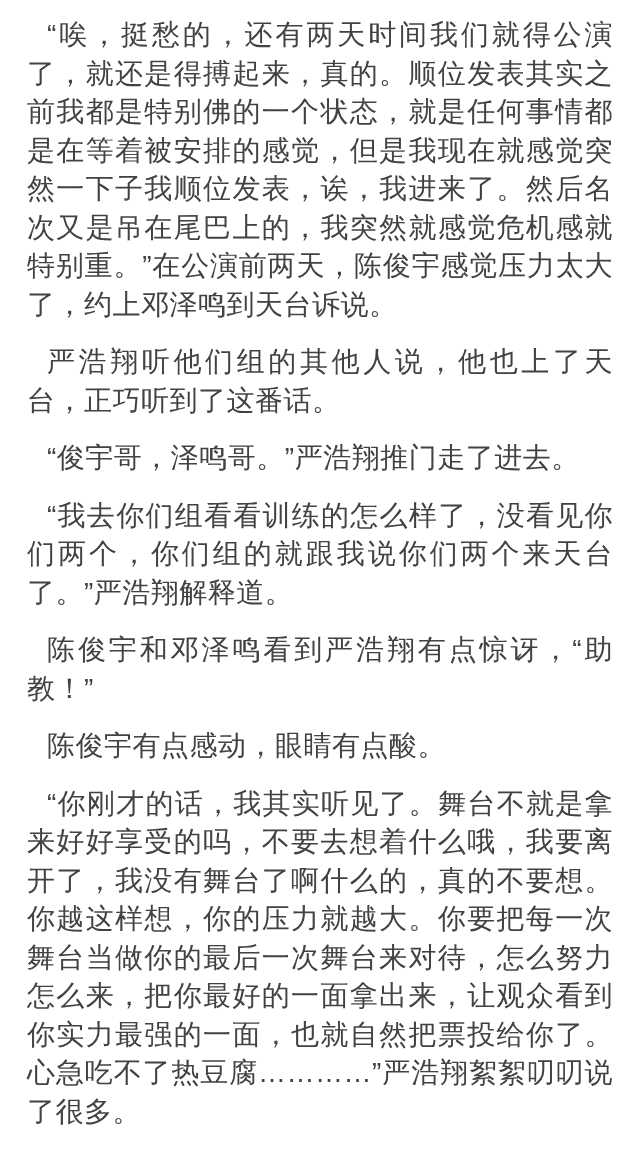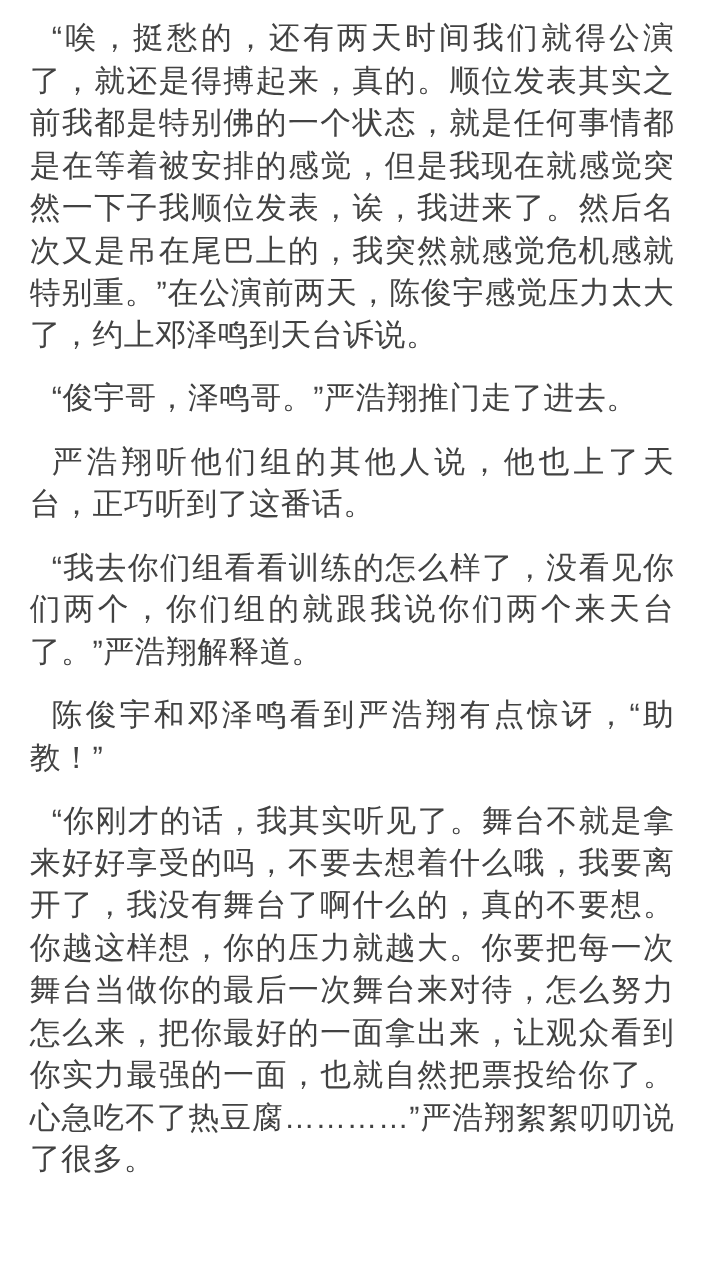--- a/index.html
+++ b/index.html
@@ -36,19 +36,20 @@
   .doc-body p:last-child {
     margin-bottom: 16px;
   }
 </style>
 </head>
 <body>
 
 <div class="reader-page">
   <div class="doc-body">
       <p>“唉，挺愁的，还有两天时间我们就得公演了，就还是得搏起来，真的。顺位发表其实之前我都是特别佛的一个状态，就是任何事情都是在等着被安排的感觉，但是我现在就感觉突然一下子我顺位发表，诶，我进来了。然后名次又是吊在尾巴上的，我突然就感觉危机感就特别重。”在公演前两天，陈俊宇感觉压力太大了，约上邓泽鸣到天台诉说。</p>
+      <p>严浩翔听他们组的其他人说，他也上了天台，正巧听到了这番话。</p>
       <p>“俊宇哥，泽鸣哥。”严浩翔推门走了进去。</p>
-      <p>严浩翔听他们组的其他人说，他也上了天台，正巧听到了这番话。</p>
       <p>“我去你们组看看训练的怎么样了，没看见你们两个，你们组的就跟我说你们两个来天台了。”严浩翔解释道。</p>
       <p>陈俊宇和邓泽鸣看到严浩翔有点惊讶，“助教！”</p>
+      <p>陈俊宇有点感动，眼睛有点酸。</p>
       <p>“你刚才的话，我其实听见了。舞台不就是拿来好好享受的吗，不要去想着什么哦，我要离开了，我没有舞台了啊什么的，真的不要想。你越这样想，你的压力就越大。你要把每一次舞台当做你的最后一次舞台来对待，怎么努力怎么来，把你最好的一面拿出来，让观众看到你实力最强的一面，也就自然把票投给你了。心急吃不了热豆腐…………”严浩翔絮絮叨叨说了很多。</p>
     </div>
 </div>
 
 </body></html>

